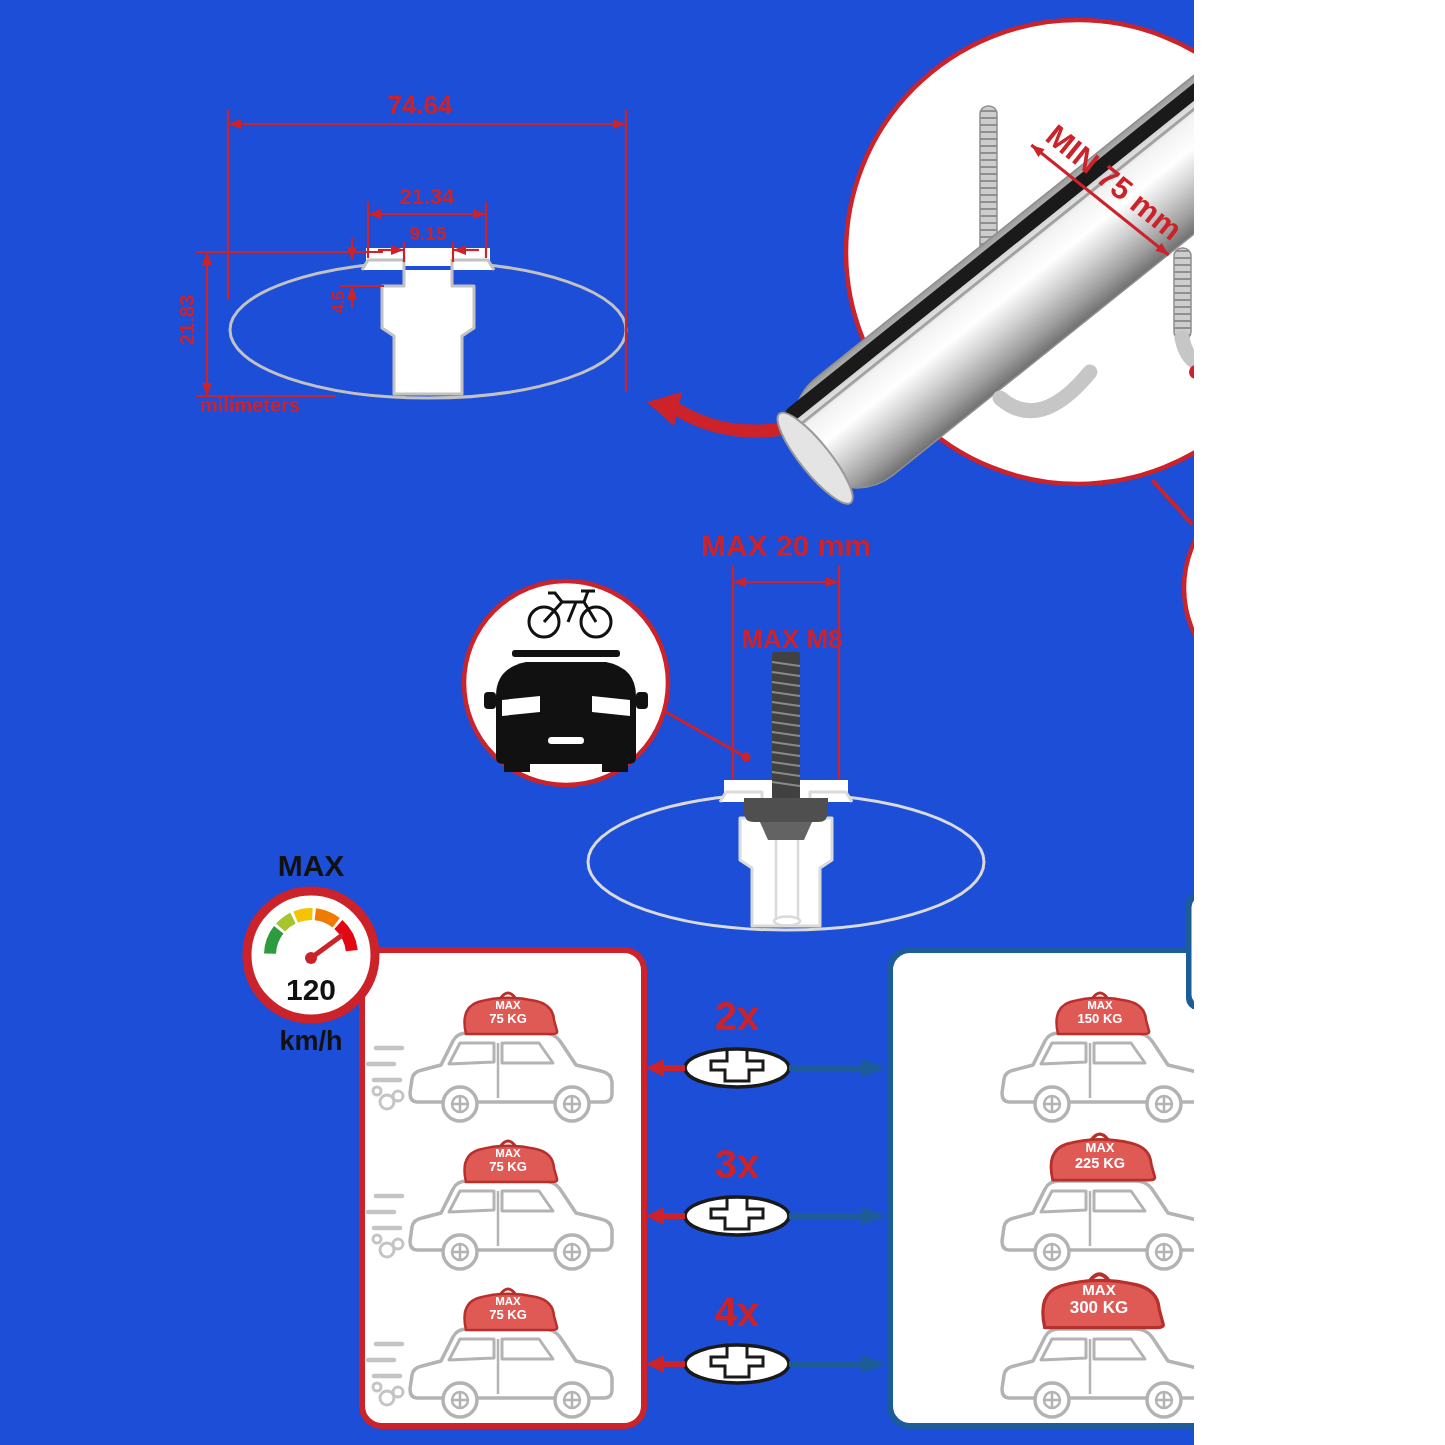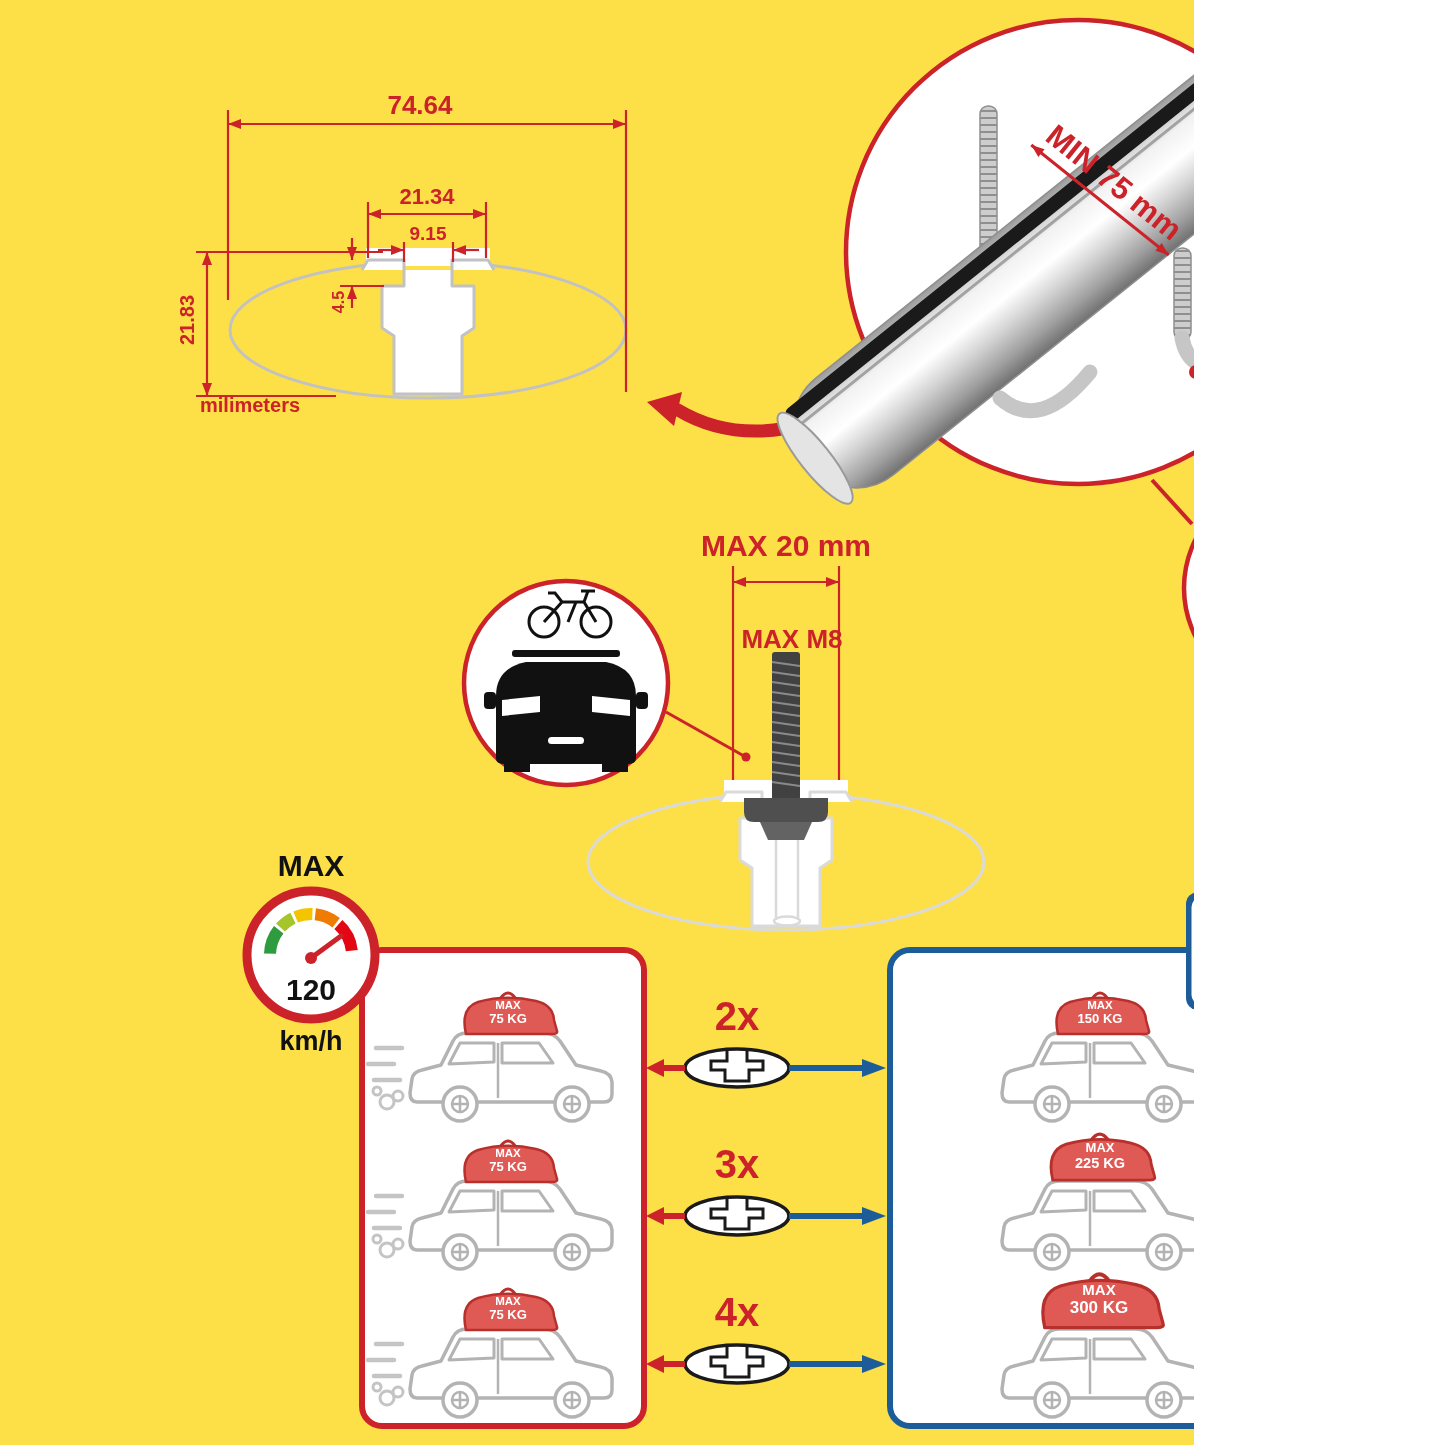--- a/index.html
+++ b/index.html
@@ -1,16 +1,16 @@
 <!DOCTYPE html>
 <html><head>
 <meta charset="utf-8">
 <style>
   html,body{margin:0;padding:0;background:#fff;}
-  #stage{position:relative;width:1194px;height:1445px;background:#fde047;overflow:hidden;}
+  #stage{position:relative;width:1194px;height:1445px;background:#1d4ed8;overflow:hidden;}
   svg{position:absolute;left:0;top:0;}
   text{font-family:"Liberation Sans",sans-serif;}
   .red{fill:#cc2229;font-weight:bold;}
   .blk{fill:#111;font-weight:bold;}
   .wht{fill:#fff;font-weight:bold;}
   .mid{text-anchor:middle;}
   .dimline{stroke:#cc2229;stroke-width:2.2;fill:none;}
   .thin{stroke:#cc2229;stroke-width:3;fill:none;}
 </style>
 </head>

